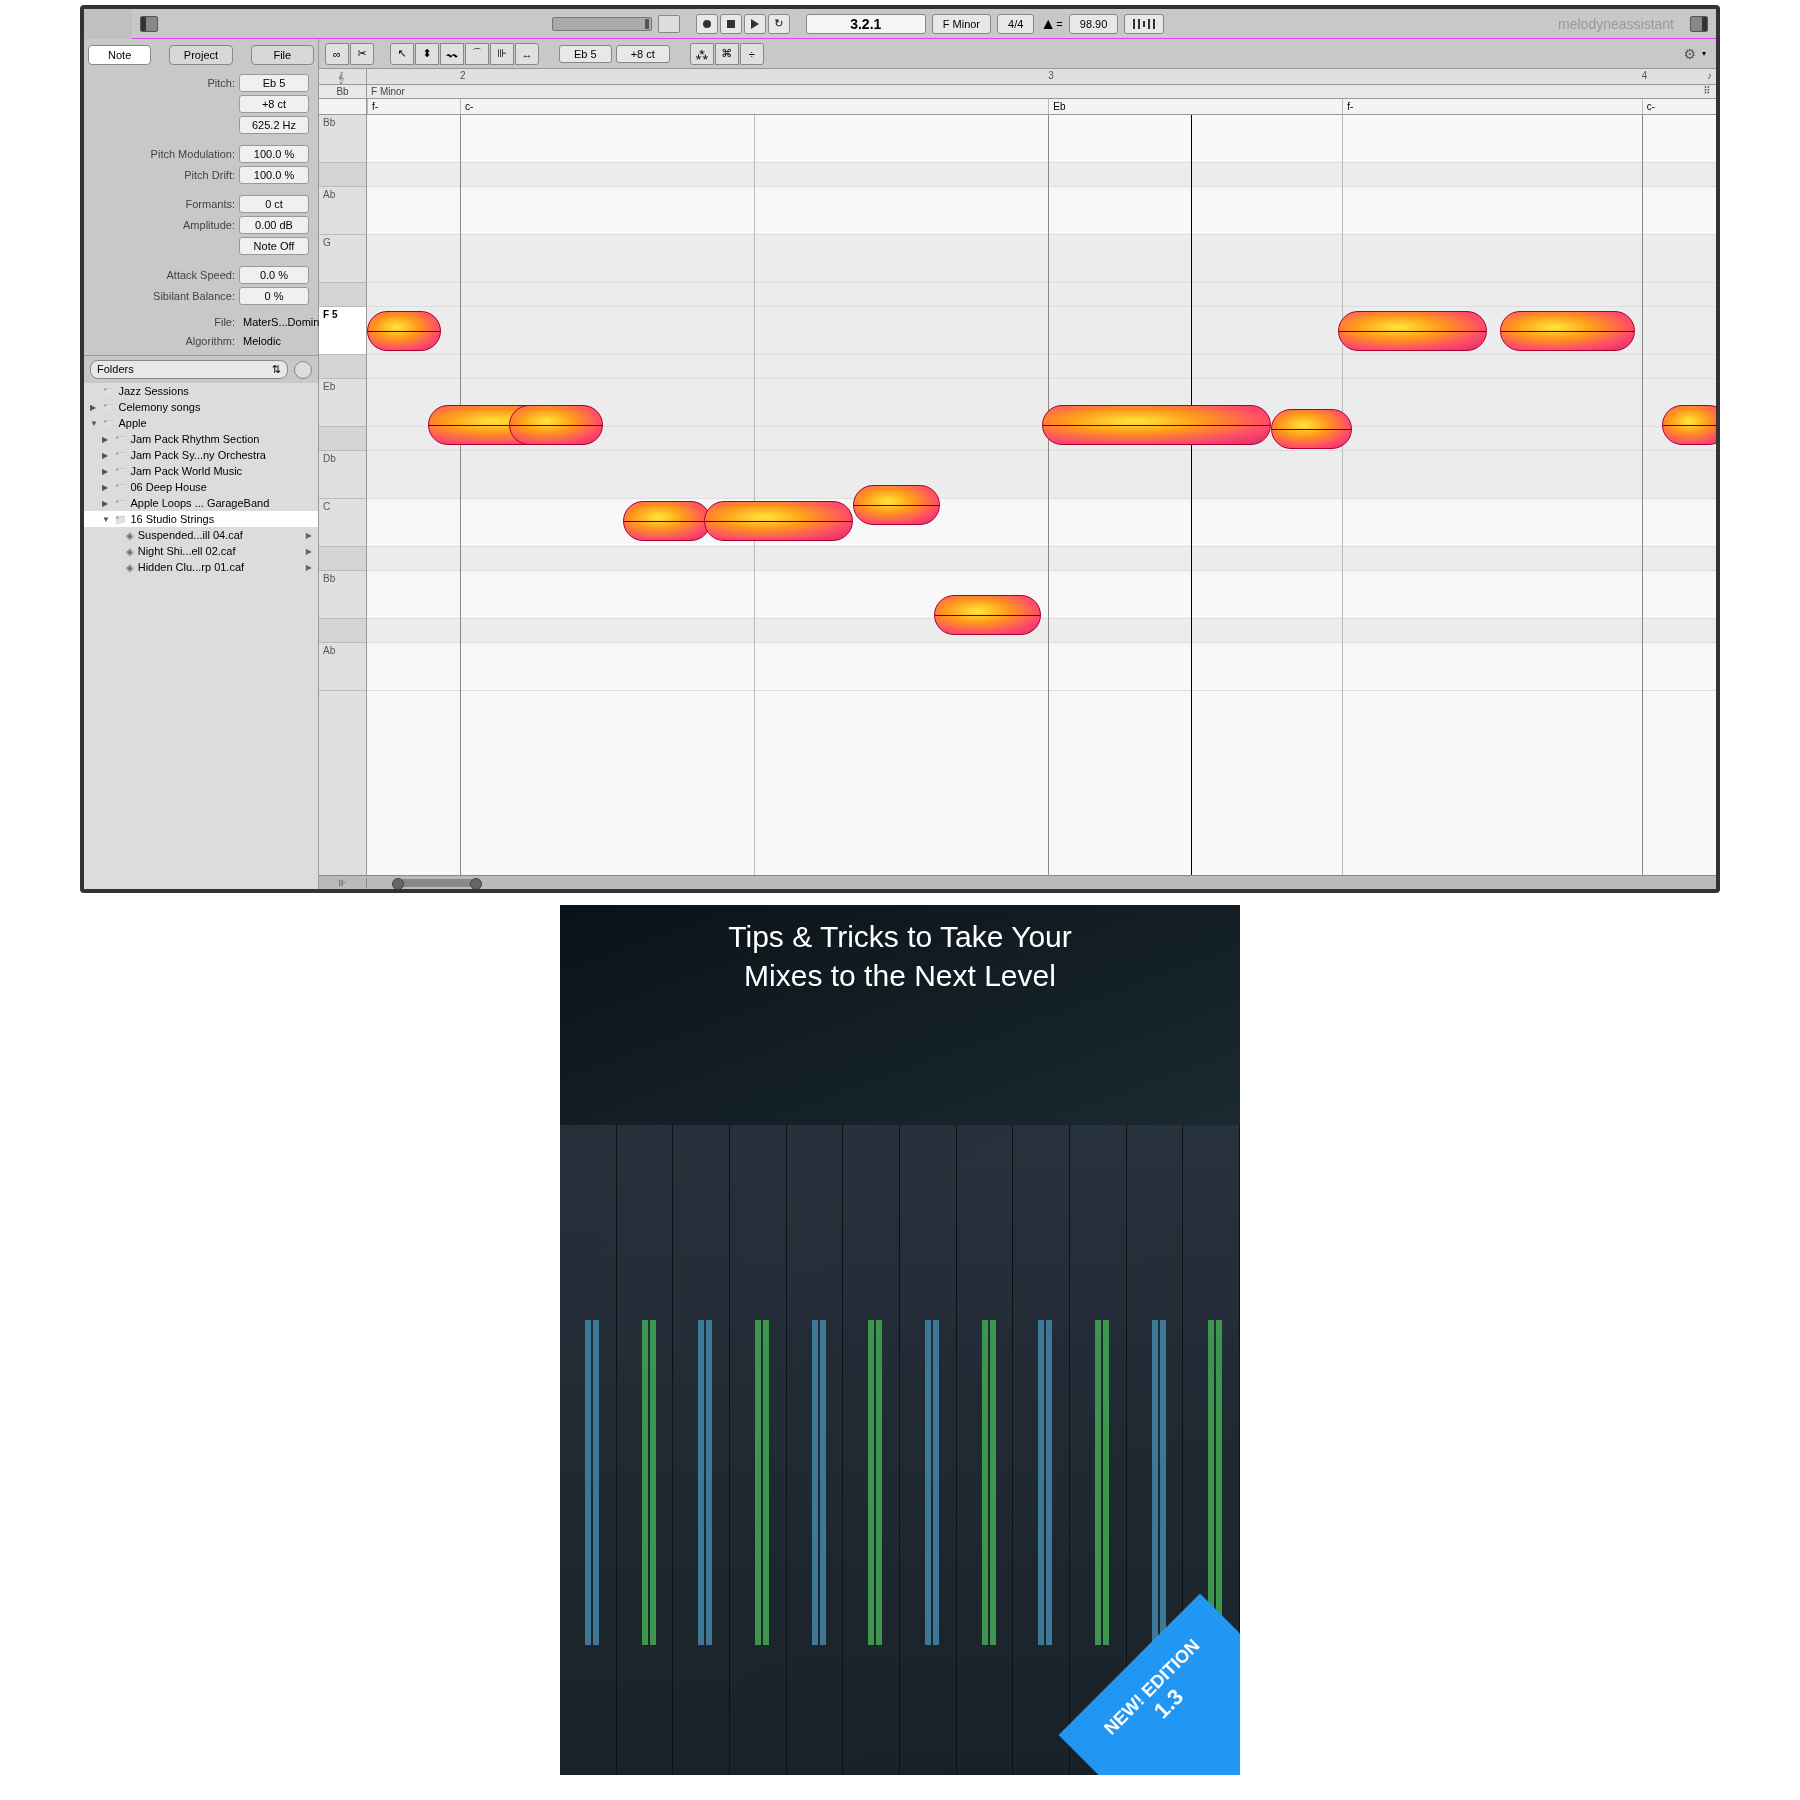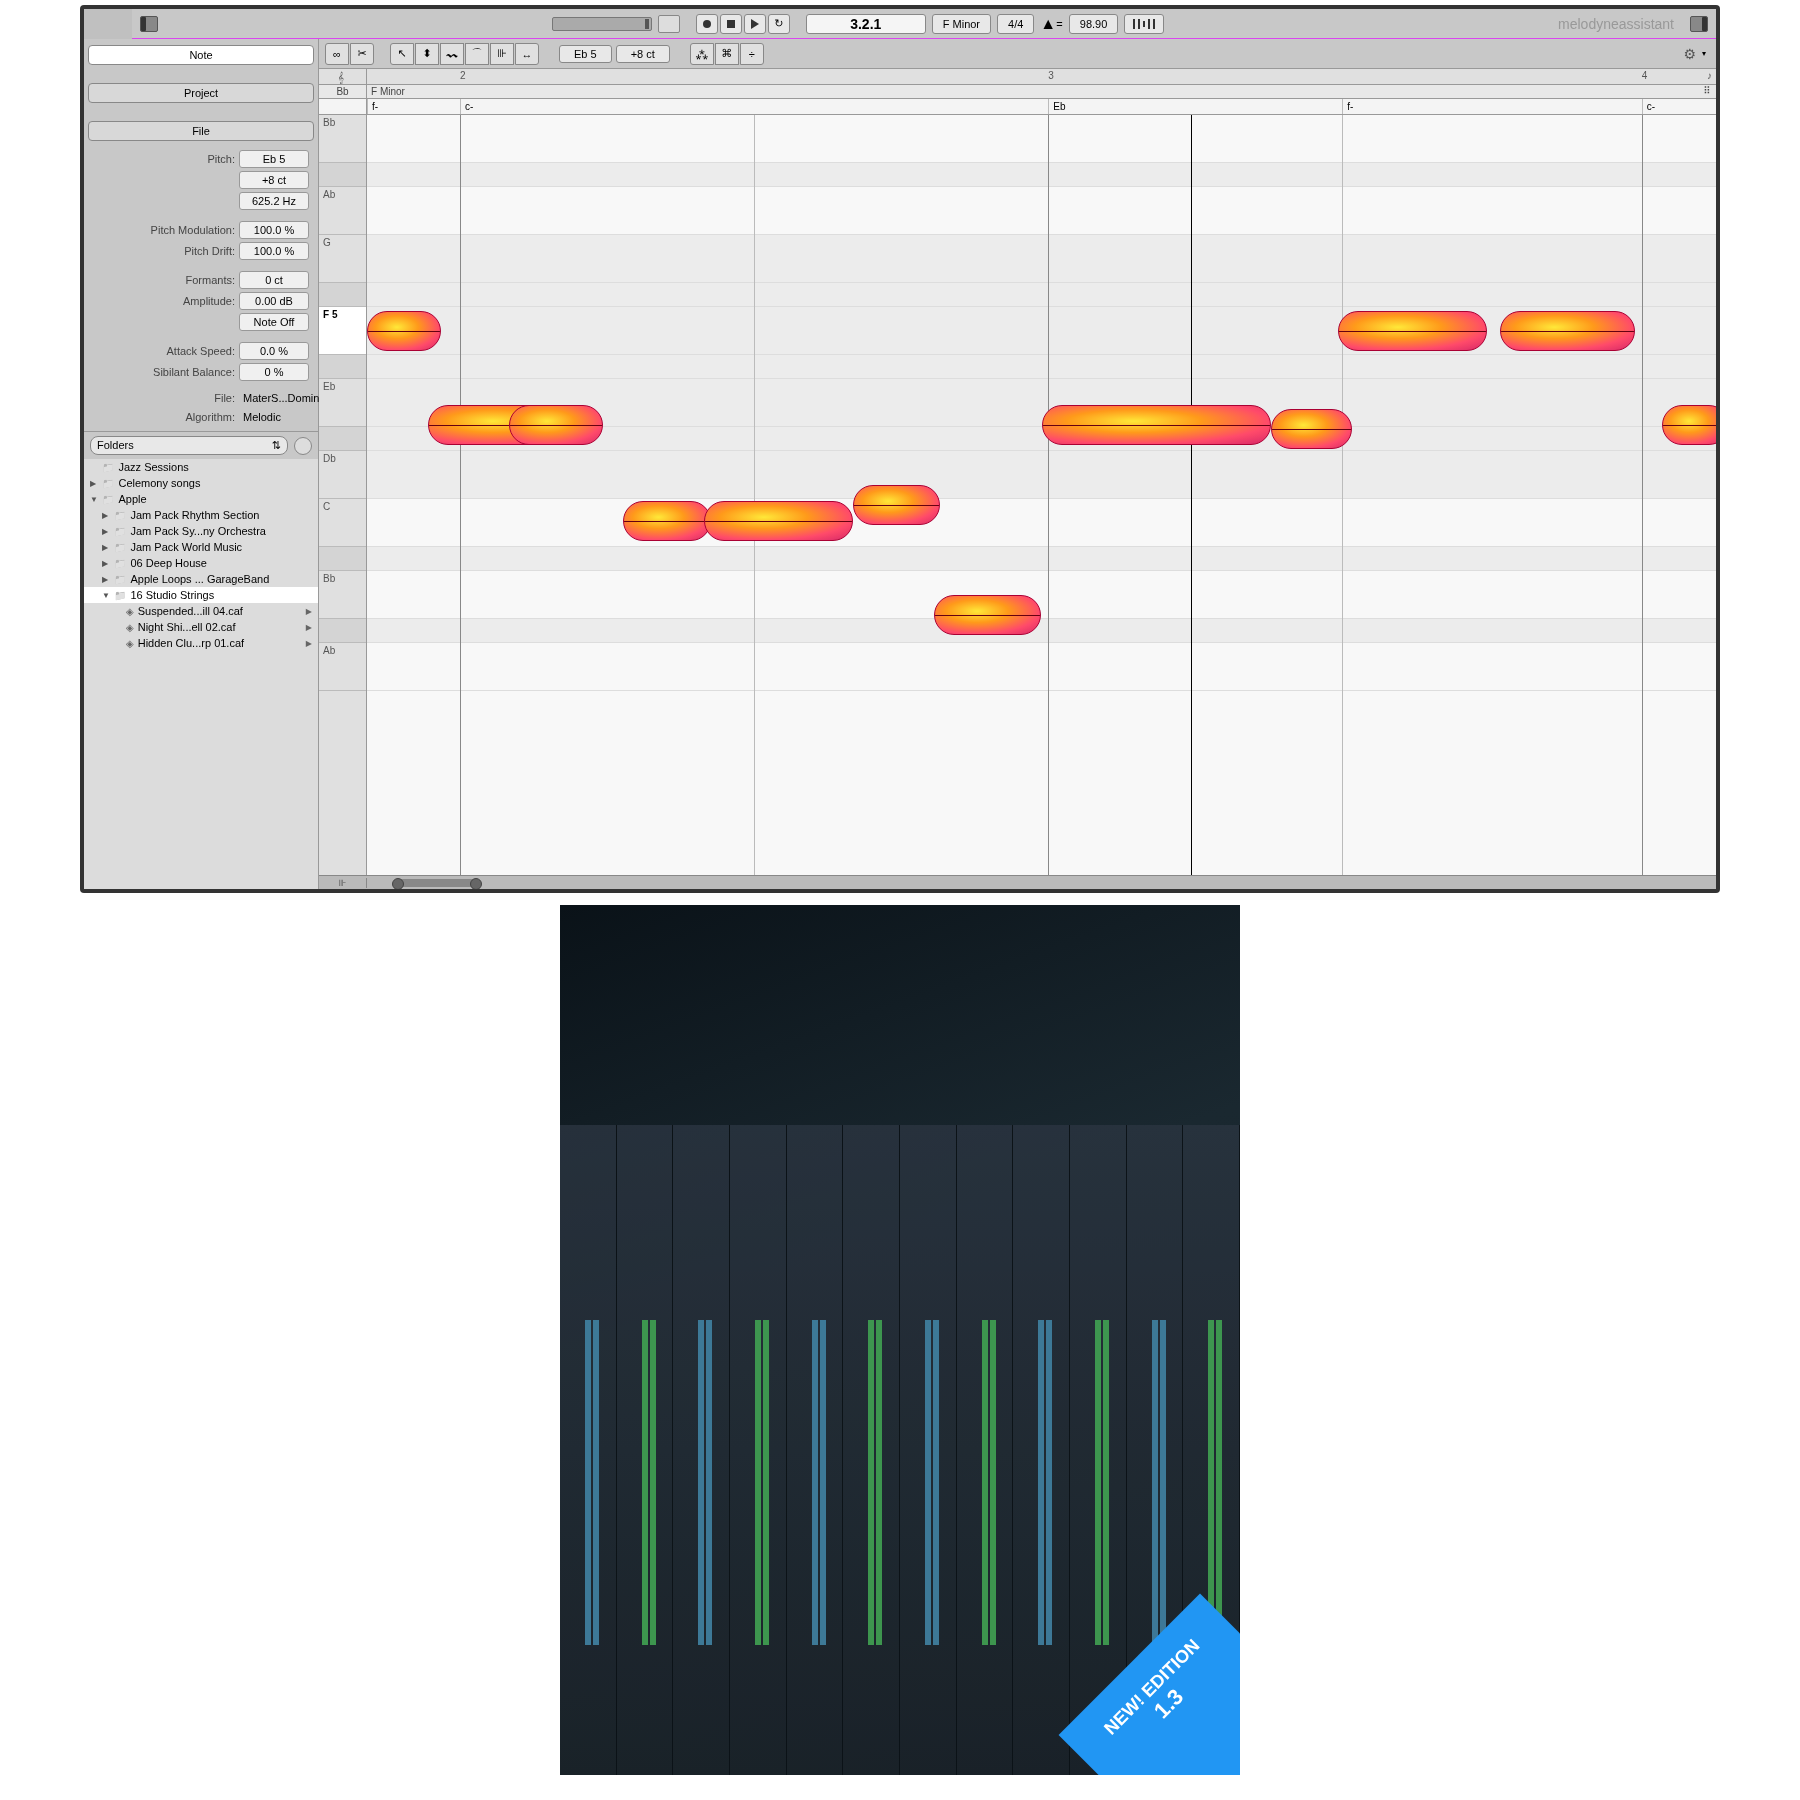--- a/index.html
+++ b/index.html
@@ -28,21 +28,21 @@
 .tools-icons { width: 40px; height: 20px; background: #e8e8e8; border: 1px solid #888; border-radius: 3px; display: flex; align-items: center; justify-content: center; gap: 3px; }
 .tools-icons span { width: 2px; height: 10px; background: #333; }
 .brand { font-size: 14px; font-weight: bold; color: #333; margin-right: 10px; }
 .brand span { color: #999; font-weight: normal; }
 
 
 .main-content { flex: 1; display: flex; overflow: hidden; }
 
 
 .sidebar { width: 235px; background: #c8c8c8; display: flex; flex-direction: column; border-right: 1px solid #999; }
-.tab-row { display: flex; padding: 6px 4px; gap: 18px; flex-direction: column; }
+.tab-row { display: flex; padding: 6px 4px; gap: 18px; }
 .tab-btn { flex: 1; padding: 3px 6px; background: #d8d8d8; border: 1px solid #888; border-radius: 4px; font-size: 11px; text-align: center; }
 .tab-btn.selected { background: #fff; }
 .params { padding: 3px 9px; }
 .param-row { display: flex; align-items: center; margin-bottom: 3px; gap: 4px; }
 .param-label { flex: 1; text-align: right; font-size: 11px; color: #444; }
 .param-value { width: 70px; padding: 2px 4px; background: #f0f0f0; border: 1px solid #999; border-radius: 3px; font-size: 11px; text-align: center; }
 .param-text { width: 70px; font-size: 11px; padding: 2px 4px; }
 .browser-header { padding: 4px 6px; display: flex; align-items: center; gap: 6px; border-top: 1px solid #999; }
 .browser-select { flex: 1; background: #e8e8e8; border: 1px solid #888; border-radius: 8px; padding: 2px 6px; font-size: 11px; display: flex; justify-content: space-between; }
 .knob { width: 18px; height: 18px; border-radius: 50%; background: #ddd; border: 1px solid #888; }
@@ -420,17 +420,20 @@
       <div class="mixer-col"></div>
     <div class="mixer-col"></div>
       <div class="mixer-col"></div>
       <div class="mixer-col"></div>
       <div class="mixer-col"></div>
     <div class="mixer-col"></div>
       <div class="mixer-col"></div>
       <div class="mixer-col"></div>
       <div class="mixer-col"></div>
   </div>
+  <div class="book-subtitle">
+    <span>Tips &amp; Tricks to Take Your</span><br><span>Mixes to the Next Level</span>
+  </div>
   <div class="corner-badge">
     <div class="l1">NEW! EDITION</div>
     <div class="l2">1.3</div>
   </div>
 </div>
 
 </body></html>

